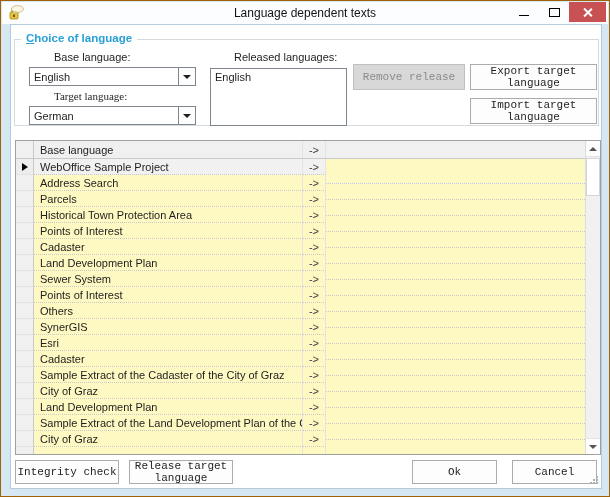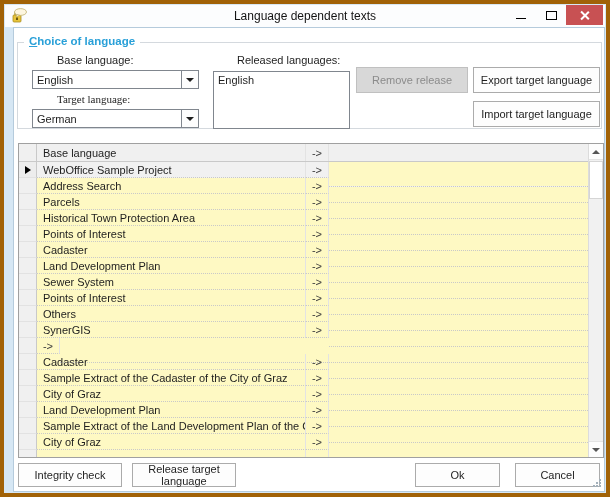--- a/index.html
+++ b/index.html
@@ -9,21 +9,21 @@
     font-size: 11px;
     color: #1e1e1e;
     position: relative;
     overflow: hidden;
     background: #ffffff;
   }
   
   .window {
     position: absolute; inset: 0;
     background: #d6e7f4;
-    border: 4px solid #a16207;
+    border: 1px solid #a16207;
   }
   .titlebar {
     position: absolute; left: 1px; right: 1px; top: 1px; height: 22px;
     background: #fcfdfe;
     display: flex; align-items: center;
   }
   .title-icon { position: absolute; left: 6px; top: 3px; width: 16px; height: 16px; }
   .title-text {
     width: 100%; text-align: center;
     font-size: 12px; color: #141414;
@@ -78,21 +78,21 @@
   }
 
   .listbox {
     position: absolute; left: 199px; top: 43px; width: 137px; height: 58px;
     background: #fff; border: 1px solid #80868e; overflow: hidden;
   }
   .list-item { padding: 2px 4px; }
 
   .btn {
     position: absolute; background: #fdfdfd; border: 1px solid #ababab;
-    font-family: Liberation Sans, sans-serif; font-size: 11px; color: #1e1e1e;
+    font-family: Liberation Mono, monospace; font-size: 11px; color: #1e1e1e;
     display: flex; align-items: center; justify-content: center; cursor: default;
   }
   .btn.disabled { background: #d8d8d8; border-color: #c0c0c0; color: #8b8b8b; }
 
   
   .table {
     position: absolute; left: 4px; top: 115px; width: 586px; height: 315px;
     border: 1px solid #a0a0a0; background: #fef9c3; overflow: hidden;
   }
   .tbody-wrap { position: absolute; left: 0; top: 0; right: 15px; bottom: 0; overflow: hidden; }
@@ -283,20 +283,21 @@
 
   <div class="trow">
     <div class="cell gutter"></div>
     <div class="cell base">SynerGIS</div>
     <div class="cell arrow">-&gt;</div>
     <div class="cell target"></div>
   </div>
 
   <div class="trow">
     <div class="cell gutter"></div>
+    <div class="cell base">Esri</div>
     <div class="cell arrow">-&gt;</div>
     <div class="cell target"></div>
   </div>
 
   <div class="trow">
     <div class="cell gutter"></div>
     <div class="cell base">Cadaster</div>
     <div class="cell arrow">-&gt;</div>
     <div class="cell target"></div>
   </div>

